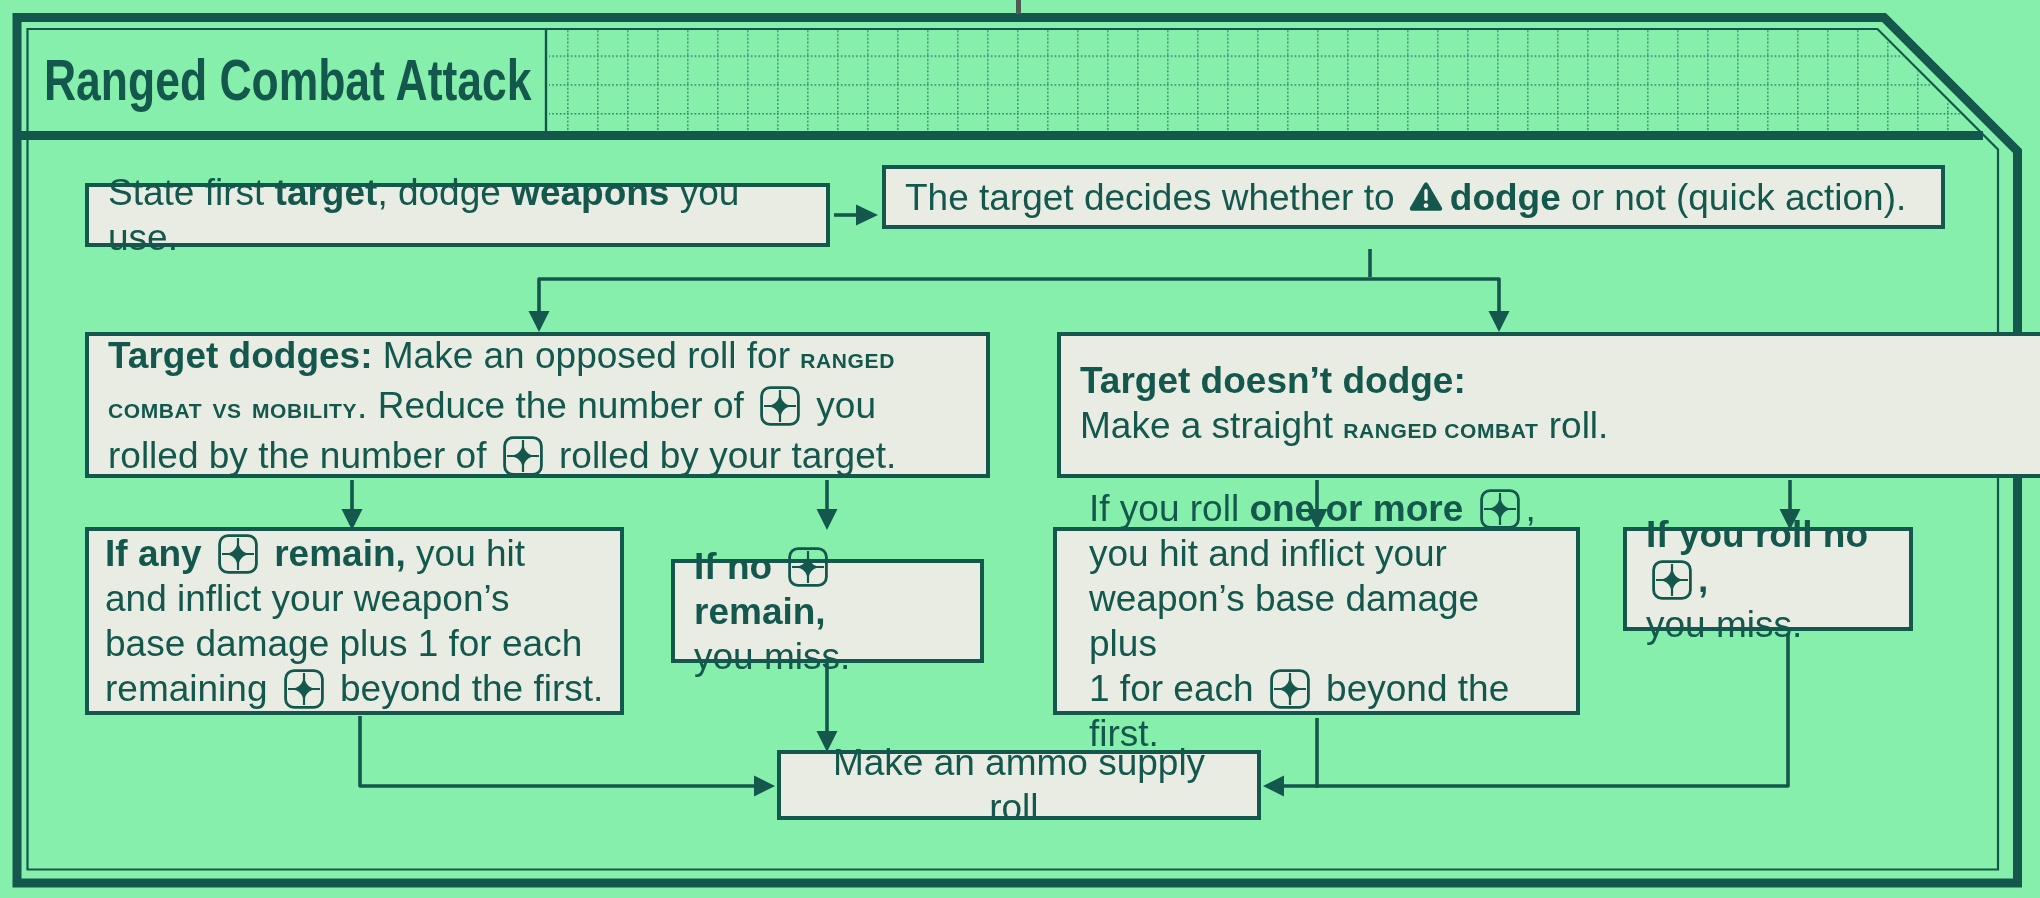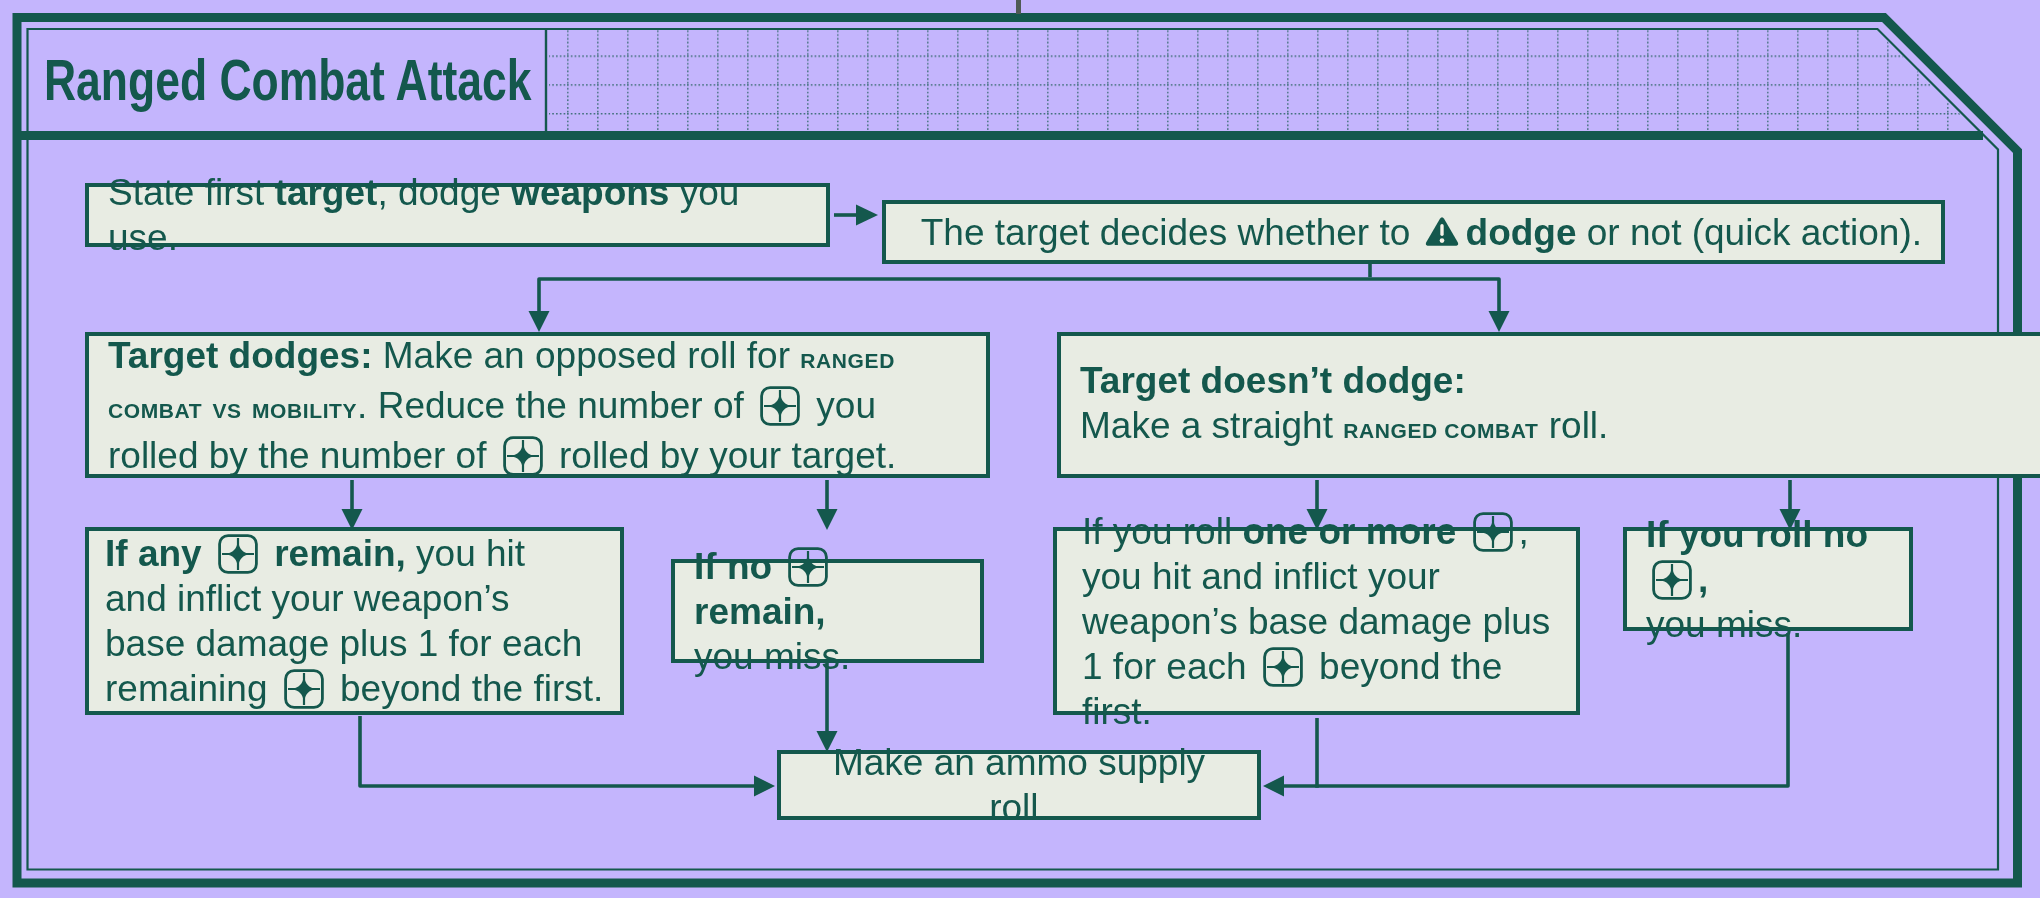--- a/index.html
+++ b/index.html
@@ -1,16 +1,16 @@
 <!DOCTYPE html>
 <html><head>
 <meta charset="utf-8">
 <style>
   html,body{margin:0;padding:0;background:#f7f3e9;}
-  .stage{position:relative;width:2040px;height:898px;background:#c4b5fd;
+  .stage{position:relative;width:2040px;height:898px;background:#86efac;
          font-family:"Liberation Sans",sans-serif;color:#14584d;overflow:hidden;}
   .layer{position:absolute;left:0;top:0;width:2040px;height:898px;}
   .title{position:absolute;left:44px;top:29px;height:102px;display:flex;align-items:center;
          font-size:57px;font-weight:700;letter-spacing:0;white-space:nowrap;
          transform:scaleX(.78);transform-origin:left center;color:#14584d;}
   .node{position:absolute;box-sizing:border-box;background:#e8ece3;border:4px solid #14584d;
         display:flex;align-items:center;font-size:37px;line-height:45px;padding:0 19px;}
   .node .inner{width:100%;}
   .node.center .inner{text-align:center;}
   b{font-weight:700;}
@@ -83,21 +83,21 @@
   </svg>
 
   <div class="colrule"></div>
 
   <div class="title">Ranged Combat Attack</div>
 
   <div class="node" style="left:85px;top:183px;width:745px;height:64px;">
     <div class="inner"><span>State first </span><b>target</b><span>, dodge </span><b>weapons</b><span> you use.</span></div>
   </div>
 
-  <div class="node" style="left:882px;top:200px;width:1063px;height:64px;text-align:right;">
+  <div class="node" style="left:882px;top:165px;width:1063px;height:64px;">
     <div class="inner"><span>The target decides whether to </span><span class="icon warn"><svg viewBox="0 0 36 33" width="34" height="31" xmlns="http://www.w3.org/2000/svg">
             <path d="M15.8 3 Q18 -0.6 20.2 3 L34.6 27.8 Q36.6 31.8 32 31.8 H4 Q-0.6 31.8 1.4 27.8 Z" fill="#14584d"></path>
             <rect x="16.2" y="8.5" width="3.6" height="12.8" rx="1.8" fill="#f7f3e9"></rect>
             <circle cx="18" cy="26.2" r="2.5" fill="#f7f3e9"></circle>
           </svg></span><b>dodge</b><span> or not (quick action).</span></div>
   </div>
 
   <div class="node" style="left:85px;top:332px;width:905px;height:146px;">
     <div class="inner"><b>Target dodges:</b><span> Make an opposed roll for </span><span class="sc">ranged</span><br><span class="sc">combat</span><span> </span><span class="sc">vs</span><span> </span><span class="sc">mobility</span><span>. Reduce the number of </span><span class="icon die"><svg viewBox="0 0 42 42" width="42" height="42" xmlns="http://www.w3.org/2000/svg">
             <rect x="2.6" y="2.6" width="36.8" height="36.8" rx="8.5" fill="none" stroke="#14584d" stroke-width="2.8"></rect>
@@ -127,21 +127,21 @@
   </div>
 
   <div class="node" style="left:671px;top:527px;width:313px;height:104px;margin-top:32px;">
     <div class="inner"><b>If no </b><span class="icon die"><svg viewBox="0 0 42 42" width="42" height="42" xmlns="http://www.w3.org/2000/svg">
             <rect x="2.6" y="2.6" width="36.8" height="36.8" rx="8.5" fill="none" stroke="#14584d" stroke-width="2.8"></rect>
             <path d="M21 5 V37 M5 21 H37" stroke="#14584d" stroke-width="2.2" fill="none"></path>
             <path d="M21 8.2 C22.6 16.4 25.6 19.4 32.8 21 C25.6 22.6 22.6 25.6 21 33.8 C19.4 25.6 16.4 22.6 8.2 21 C16.4 19.4 19.4 16.4 21 8.2 Z" fill="#14584d"></path>
           </svg></span><b> remain,</b><br><span>you miss.</span></div>
   </div>
 
-  <div class="node" style="left:1053px;top:527px;width:527px;height:188px;padding:0 25px;">
+  <div class="node" style="left:1053px;top:527px;width:527px;height:188px;padding:0 32px;">
     <div class="inner"><span>If you roll </span><b>one or more</b><span> </span><span class="icon die"><svg viewBox="0 0 42 42" width="42" height="42" xmlns="http://www.w3.org/2000/svg">
             <rect x="2.6" y="2.6" width="36.8" height="36.8" rx="8.5" fill="none" stroke="#14584d" stroke-width="2.8"></rect>
             <path d="M21 5 V37 M5 21 H37" stroke="#14584d" stroke-width="2.2" fill="none"></path>
             <path d="M21 8.2 C22.6 16.4 25.6 19.4 32.8 21 C25.6 22.6 22.6 25.6 21 33.8 C19.4 25.6 16.4 22.6 8.2 21 C16.4 19.4 19.4 16.4 21 8.2 Z" fill="#14584d"></path>
           </svg></span><span>,</span><br><span>you hit and inflict your</span><br><span>weapon’s base damage plus</span><br><span>1 for each </span><span class="icon die"><svg viewBox="0 0 42 42" width="42" height="42" xmlns="http://www.w3.org/2000/svg">
             <rect x="2.6" y="2.6" width="36.8" height="36.8" rx="8.5" fill="none" stroke="#14584d" stroke-width="2.8"></rect>
             <path d="M21 5 V37 M5 21 H37" stroke="#14584d" stroke-width="2.2" fill="none"></path>
             <path d="M21 8.2 C22.6 16.4 25.6 19.4 32.8 21 C25.6 22.6 22.6 25.6 21 33.8 C19.4 25.6 16.4 22.6 8.2 21 C16.4 19.4 19.4 16.4 21 8.2 Z" fill="#14584d"></path>
           </svg></span><span> beyond the first.</span></div>
   </div>

